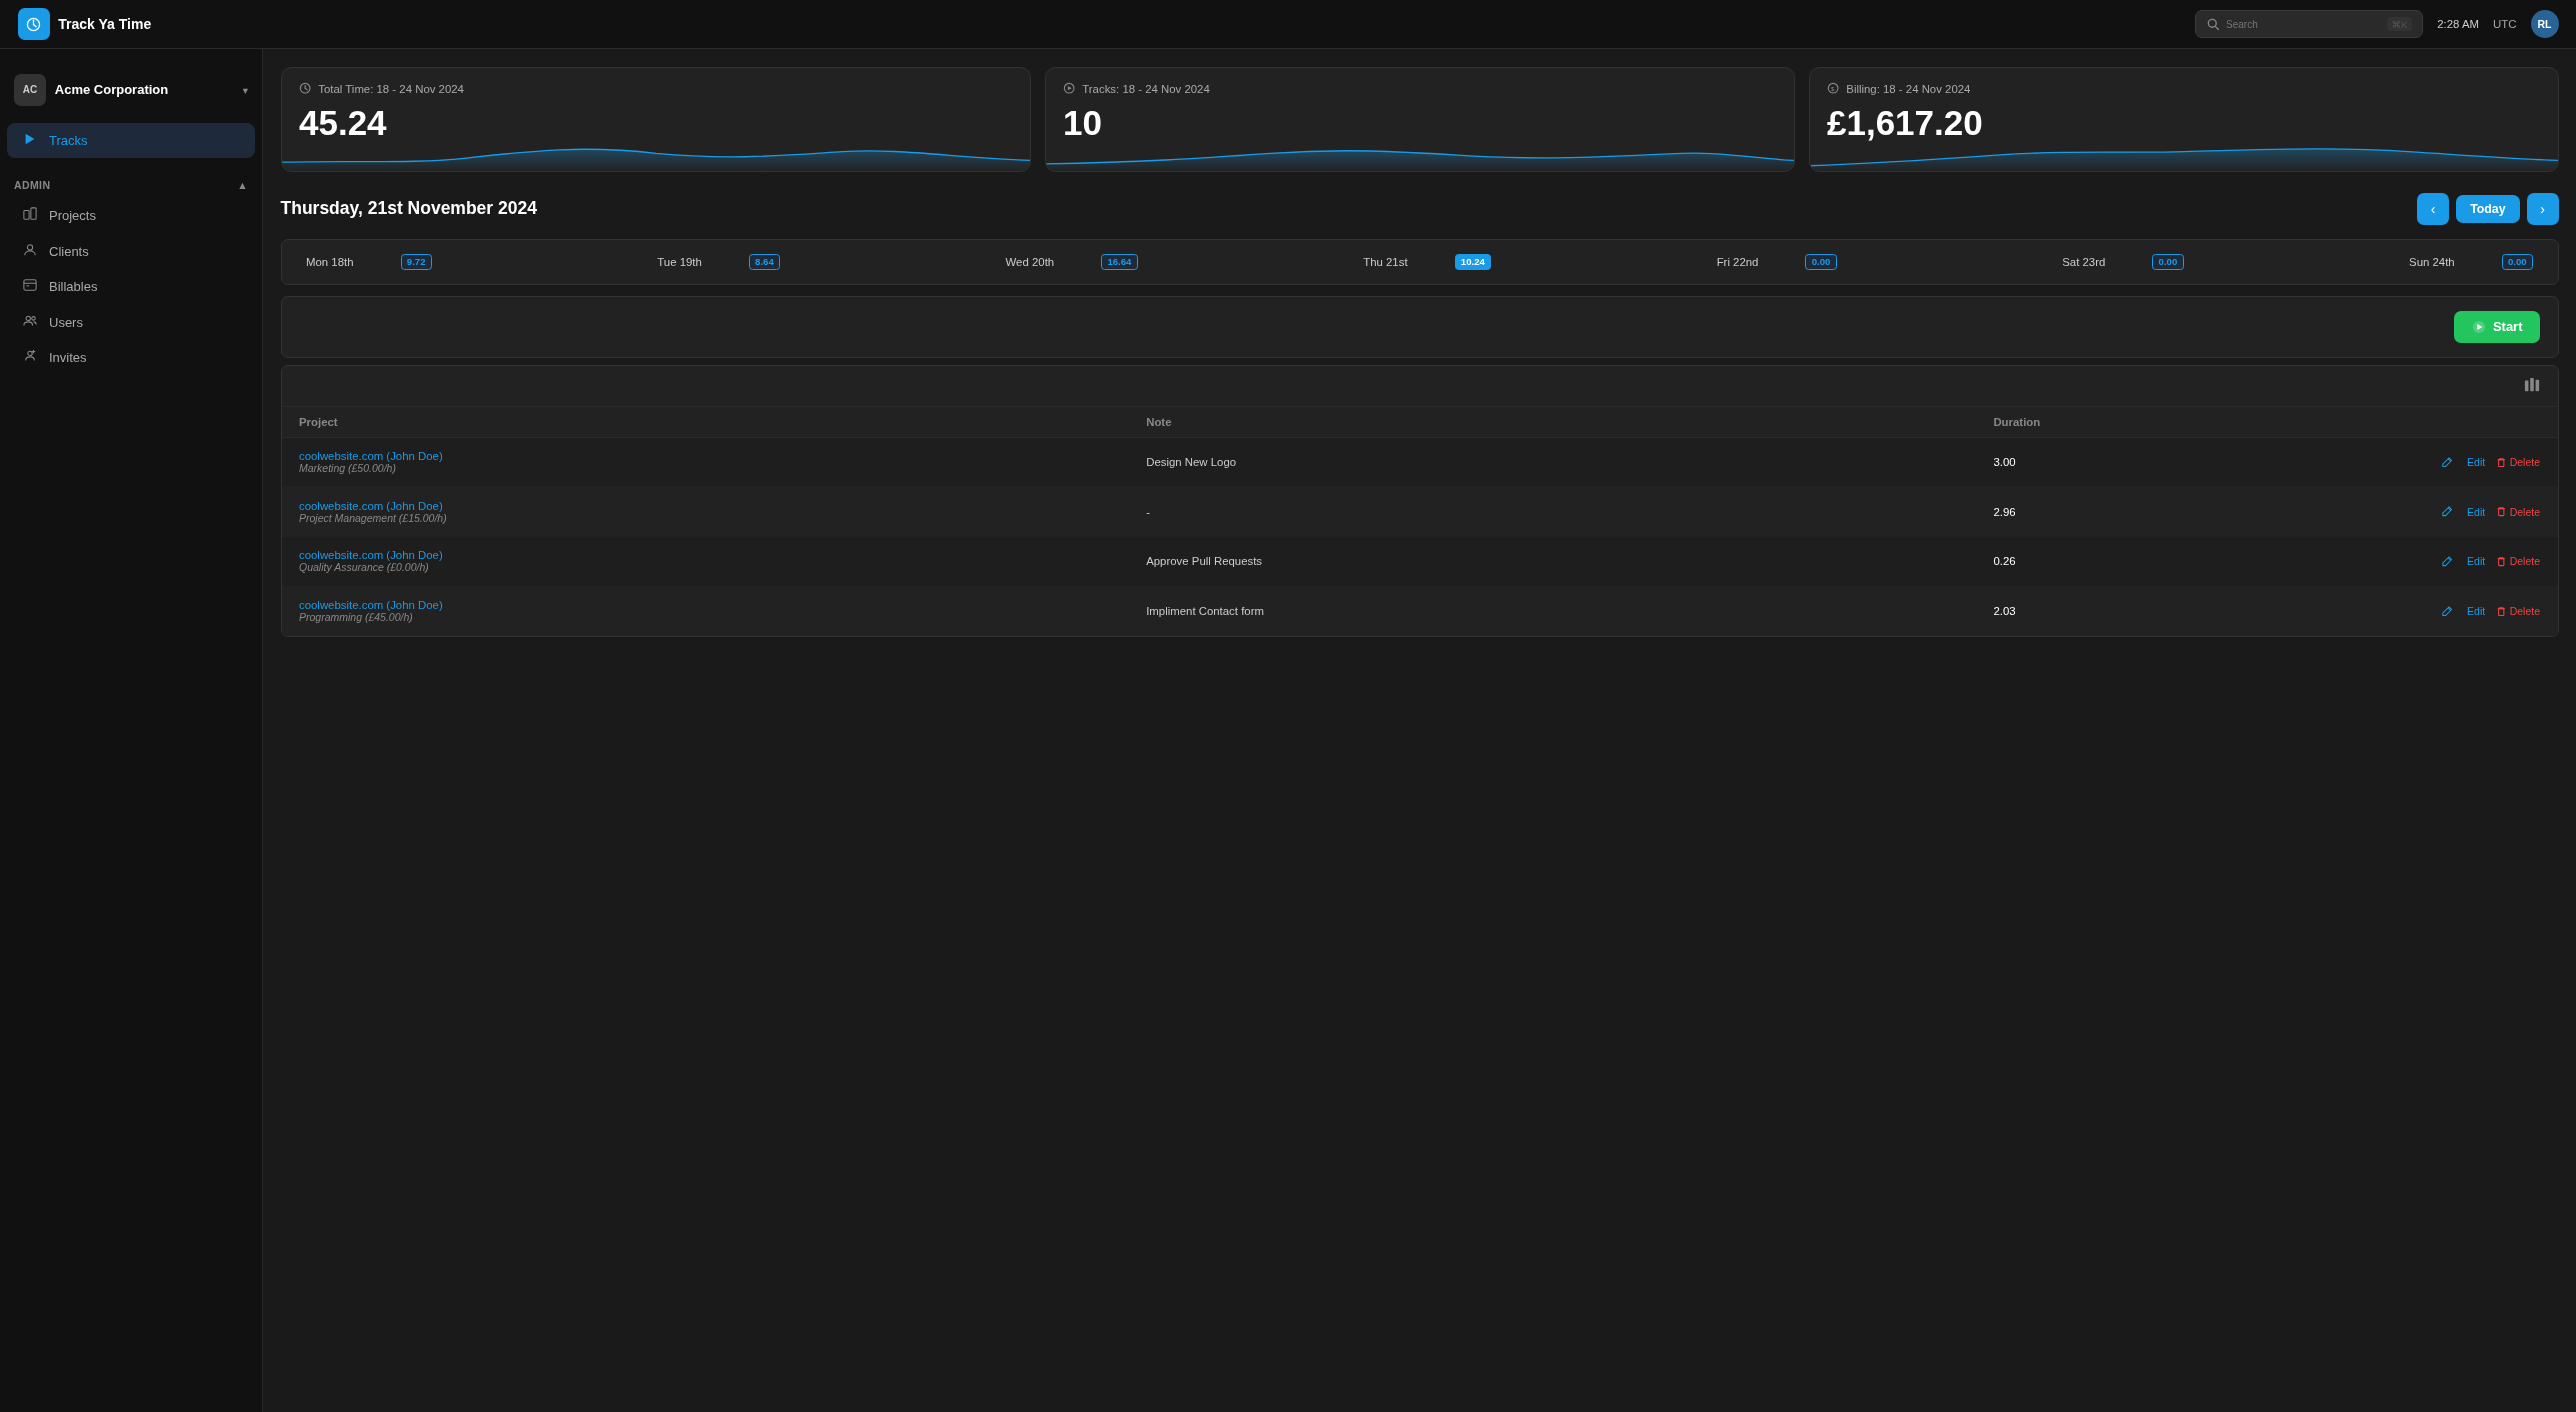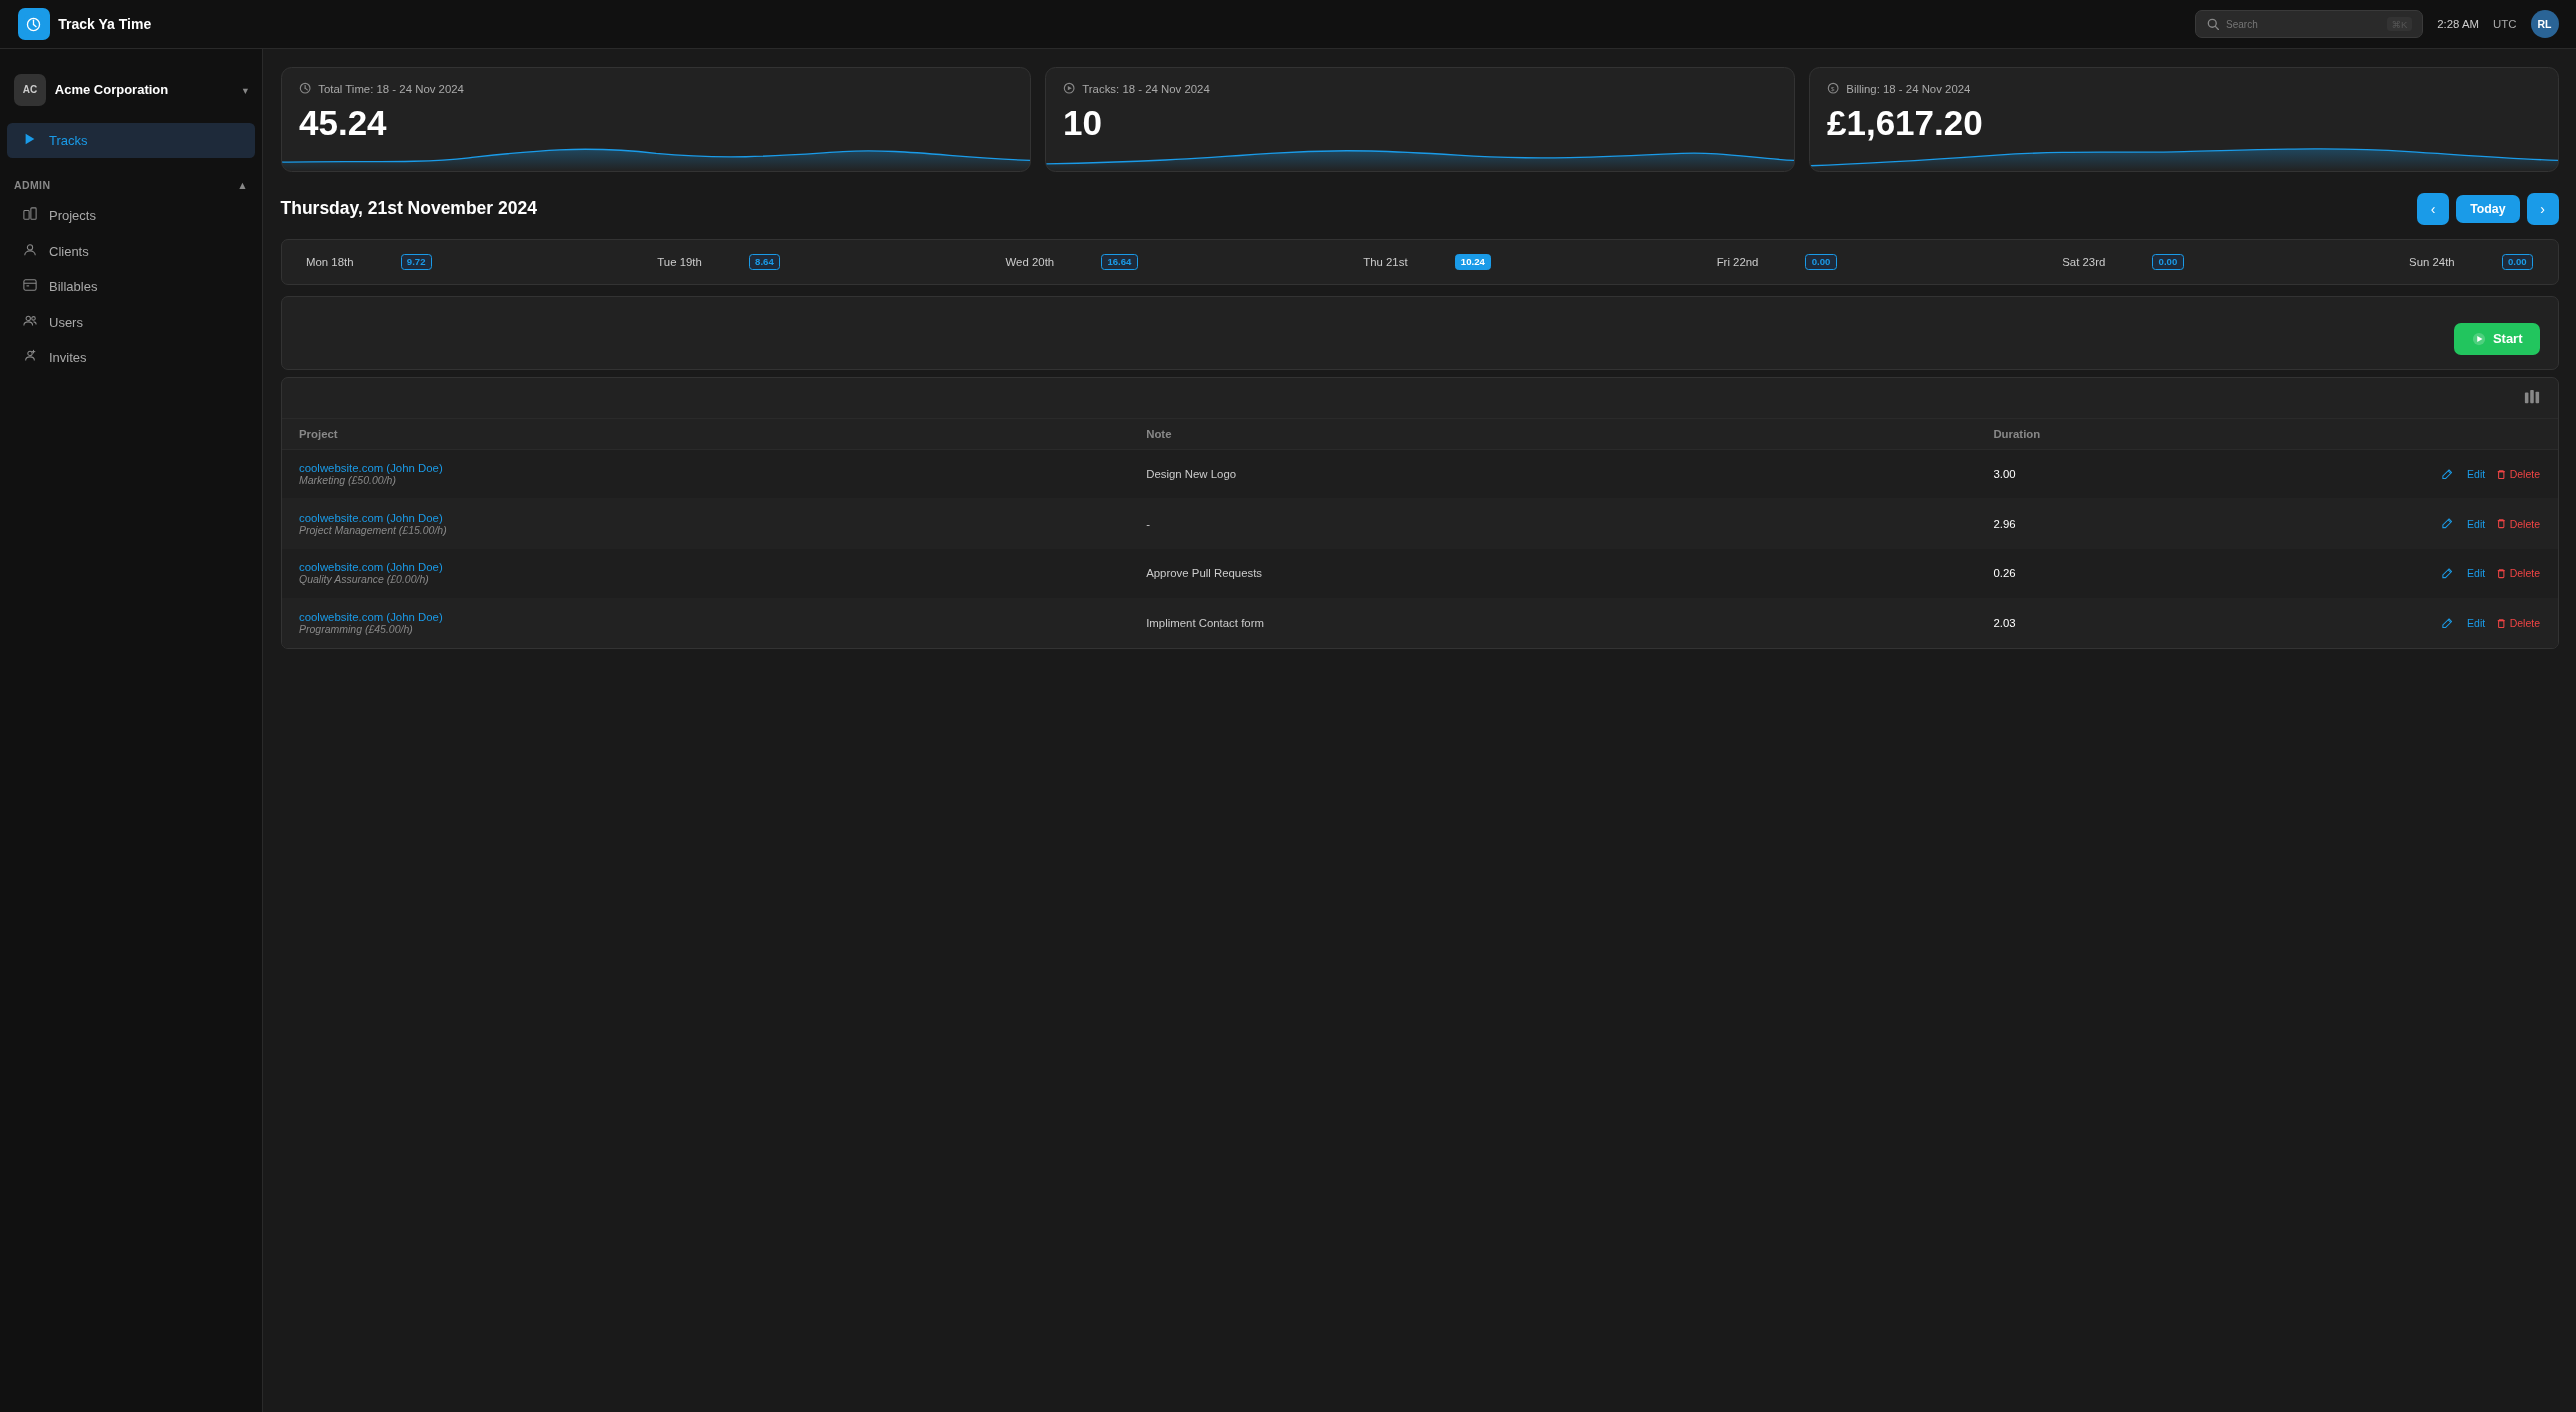--- a/index.html
+++ b/index.html
@@ -149,20 +149,21 @@
       padding: 8.8px 14px;
       cursor: pointer;
       color: #aaa;
       transition: background 0.15s;
       border-radius: 5.3px;
       margin: 0.9px 7px;
     }
     .sidebar-nav-item.active {
       background: #1e2a3a;
       color: #1a9be8;
+      border-radius: 8px;
     }
     .sidebar-nav-item .nav-icon {
       font-size: 14px;
       width: 17.5px;
       text-align: center;
     }
     .sidebar-nav-item .nav-label {
       font-size: 13px;
       font-weight: 500;
     }
@@ -329,21 +330,20 @@
       border: none;
       border-radius: 7px;
       color: #fff;
       padding: 8.8px 17.5px;
       font-size: 13px;
       font-weight: 600;
       cursor: pointer;
       display: flex;
       align-items: center;
       gap: 7px;
-      margin-top: 12px;
     }
 
     
     .tracks-table {
       background: #222;
       border: 0.9px solid #333;
       border-radius: 7px;
       overflow: hidden;
     }
     .tracks-table-toolbar {

